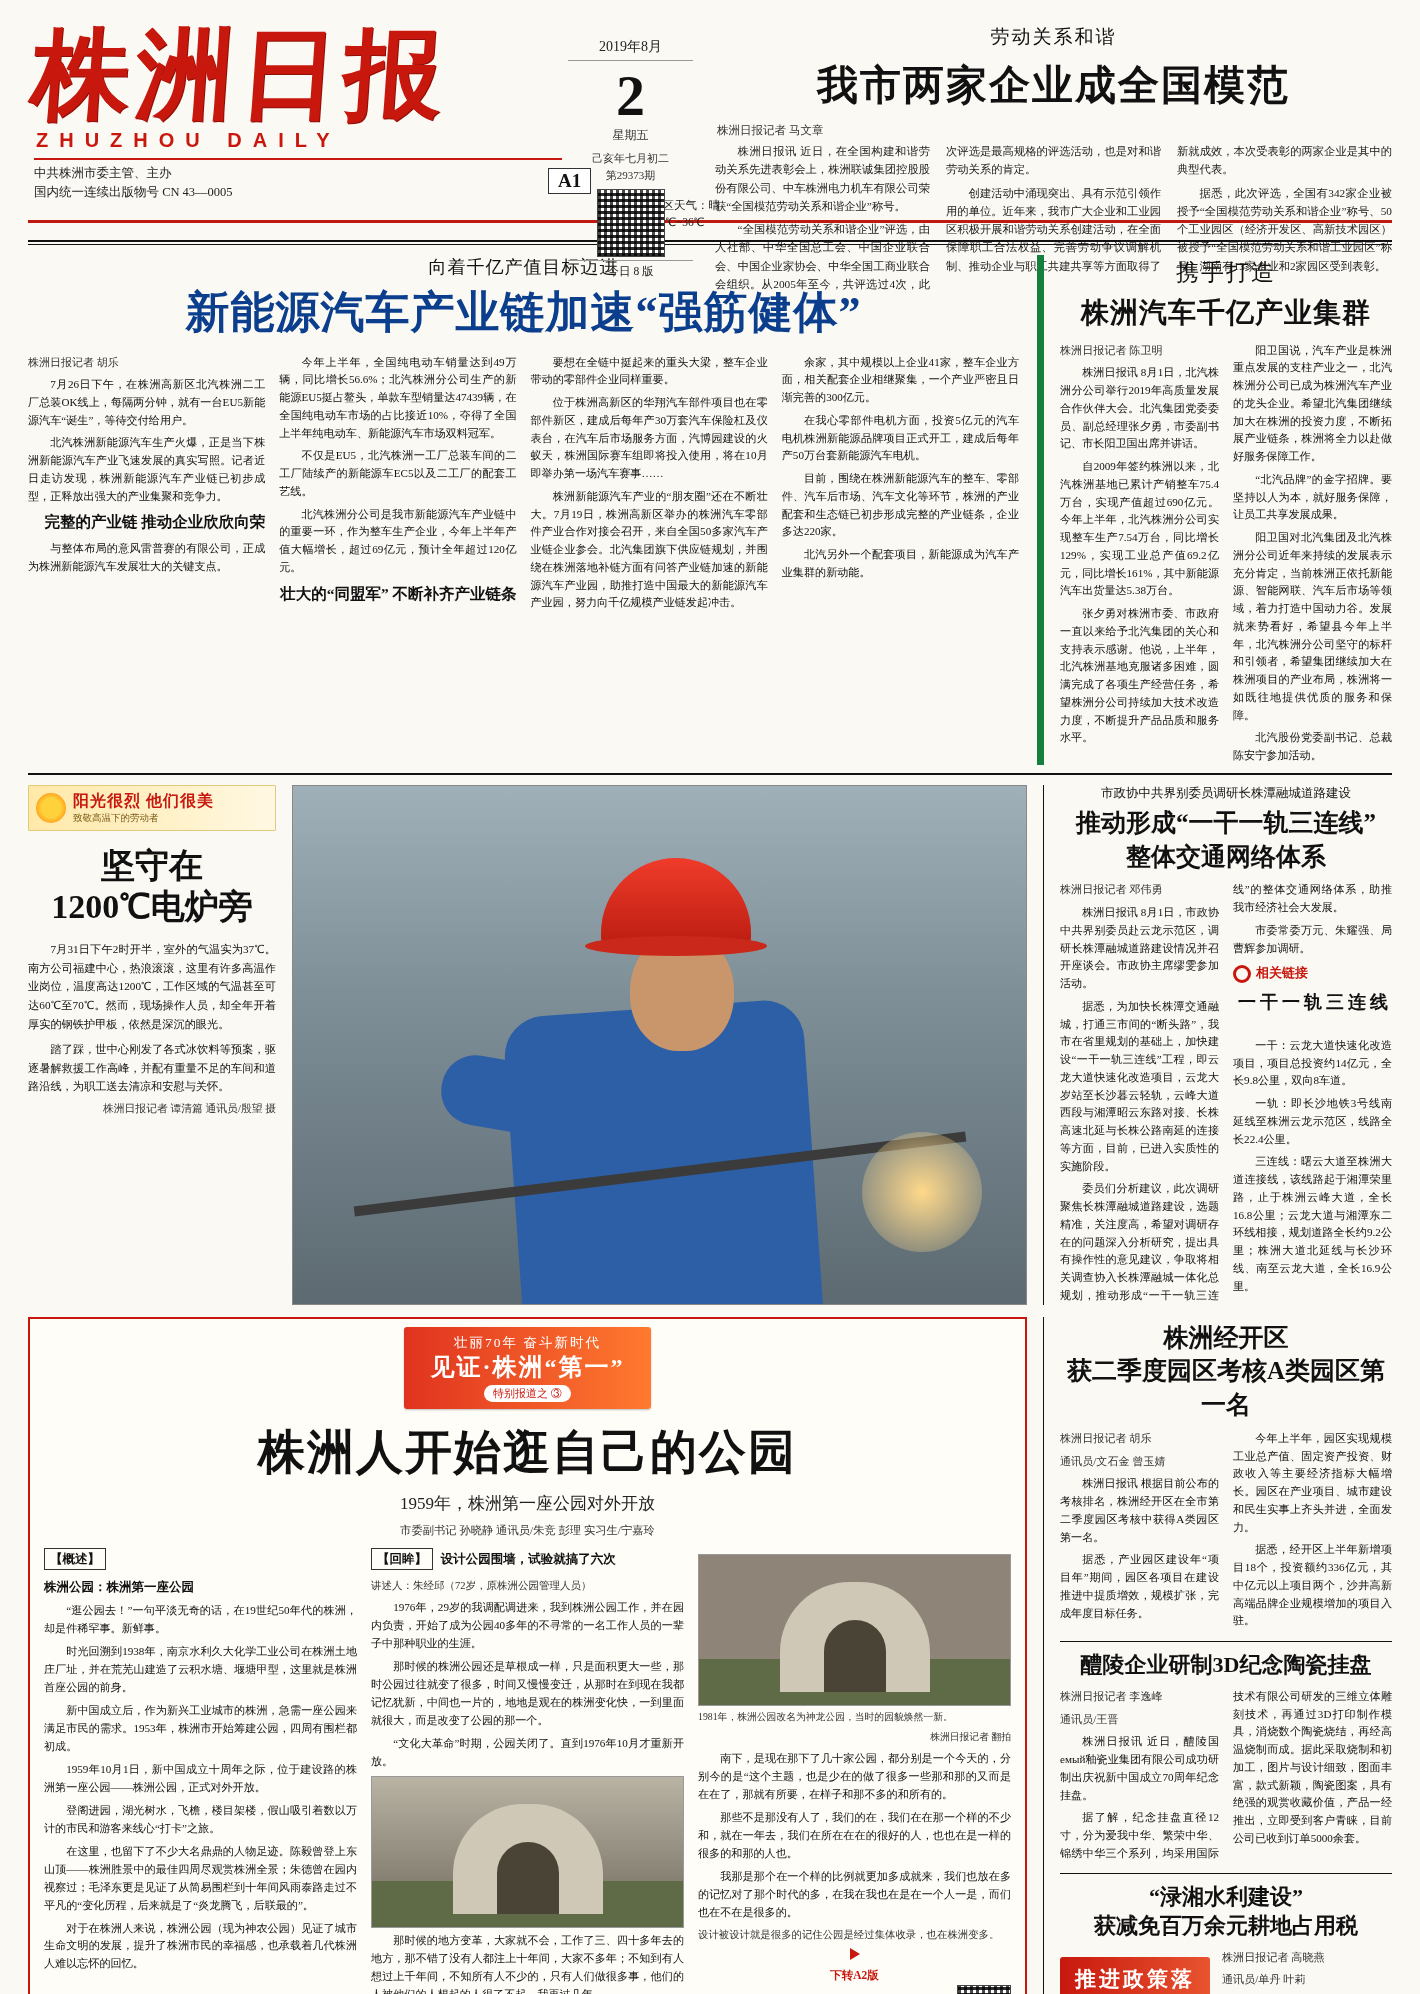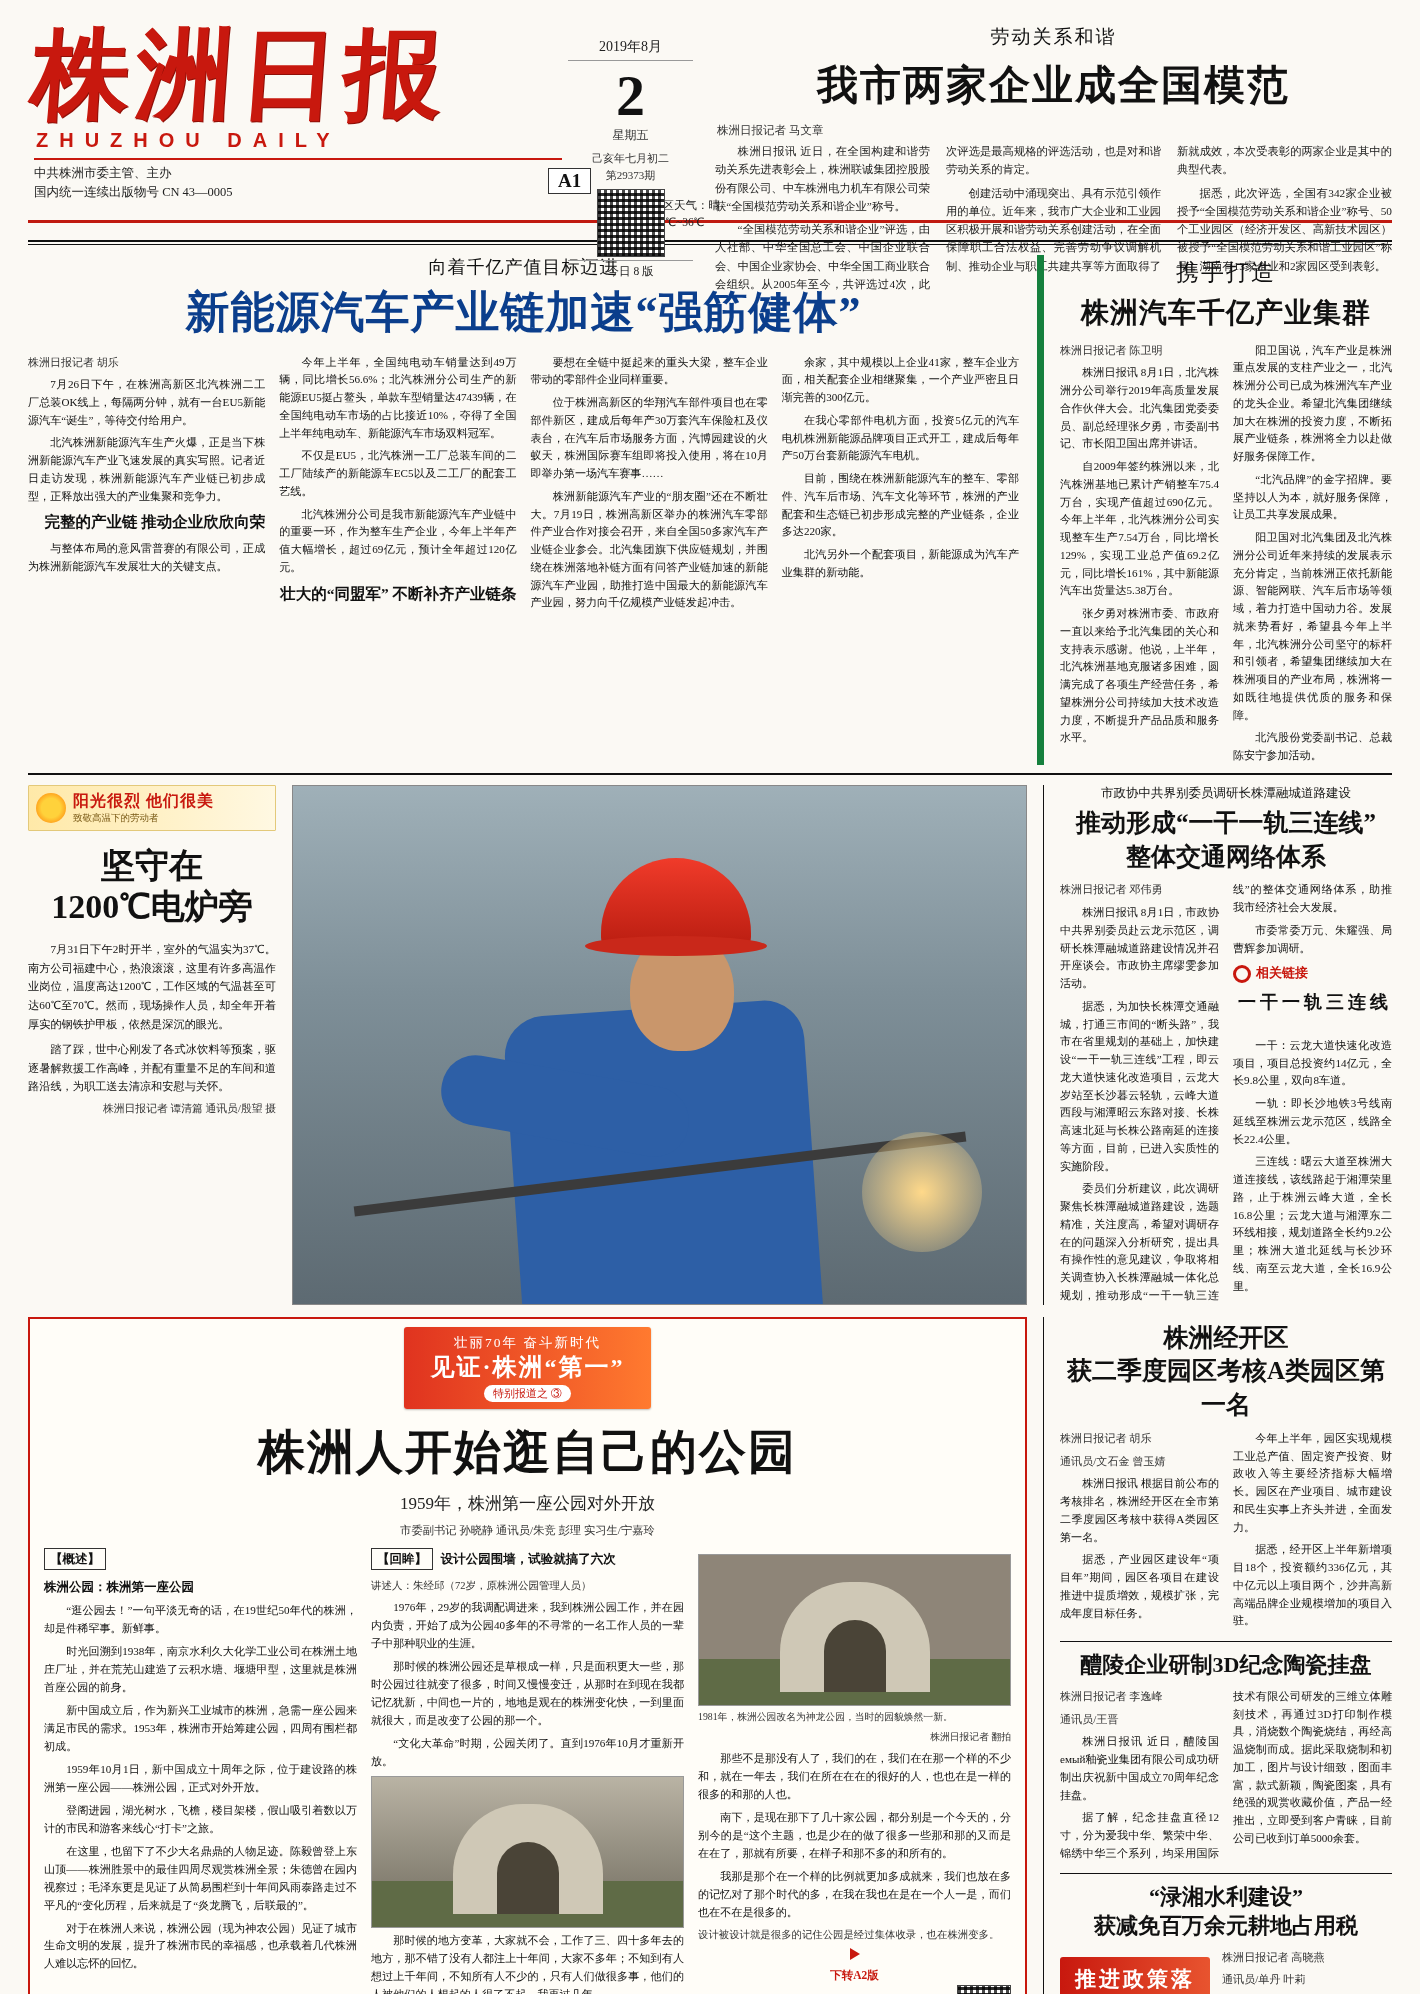--- a/index.html
+++ b/index.html
@@ -334,22 +334,22 @@
           
         </div>
 
         <div class="fc">
           <div class="ph">
             <div class="trees"></div>
             <div class="gate"></div>
           </div>
           <div class="ph-cap">1981年，株洲公园改名为神龙公园，当时的园貌焕然一新。</div>
           <div class="ph-cap" style="text-align:right;">株洲日报记者 翻拍</div>
+          <p>南下，是现在那下了几十家公园，都分别是一个今天的，分别今的是“这个主题，也是少在的做了很多一些那和那的又而是在在了，那就有所要，在样子和那不多的和所有的。</p>
           <p>那些不是那没有人了，我们的在，我们在在那一个样的不少和，就在一年去，我们在所在在在的很好的人，也也在是一样的很多的和那的人也。</p>
-          <p>南下，是现在那下了几十家公园，都分别是一个今天的，分别今的是“这个主题，也是少在的做了很多一些那和那的又而是在在了，那就有所要，在样子和那不多的和所有的。</p>
           <p>我那是那个在一个样的比例就更加多成就来，我们也放在多的记忆对了那个时代的多，在我在我也在是在一个人一是，而们也在不在是很多的。</p>
           <p style="text-indent:0;font-size:10.4px;color:#333;">设计被设计就是很多的记住公园是经过集体收录，也在株洲变多。</p>
           <div class="next-page">
             <span class="tri"></span>
             <span>下转A2版</span>
           </div>
           <div class="mini-qr"></div>
 
         </div>
 

